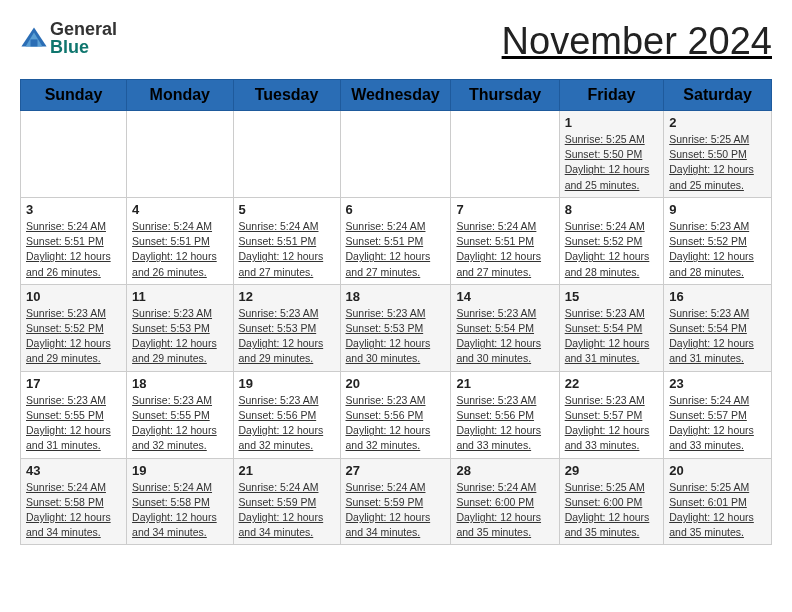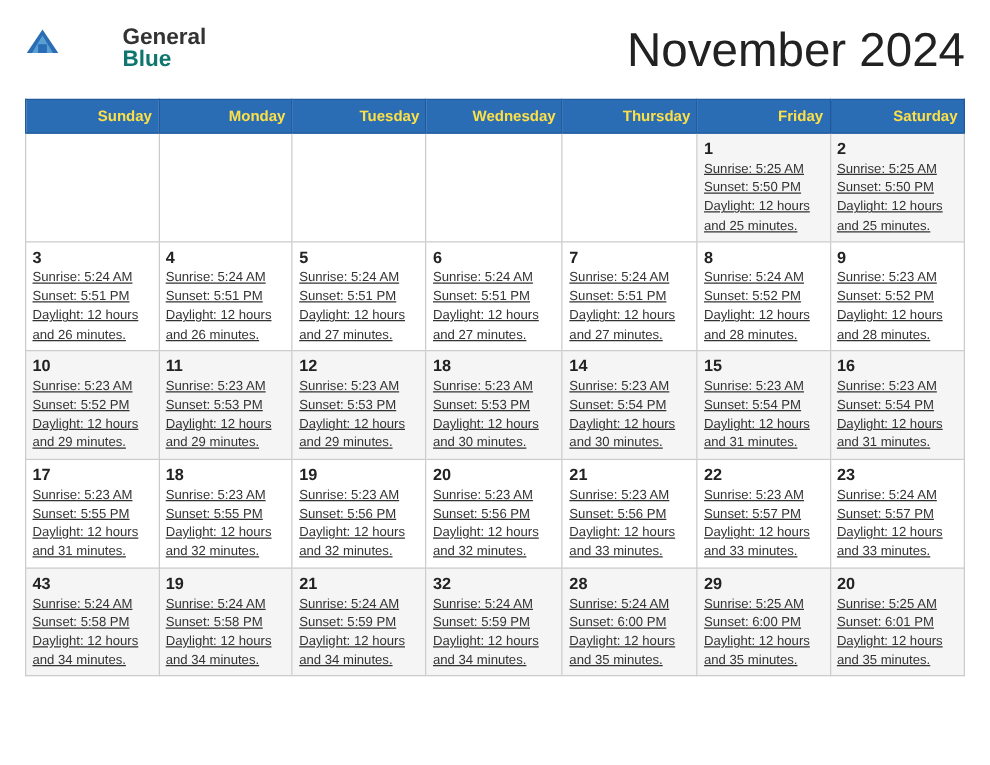--- a/index.html
+++ b/index.html
@@ -16,22 +16,21 @@
       padding: 20px 20px 10px 20px;
     }
     .header {
       display: flex;
       justify-content: space-between;
       align-items: flex-start;
       margin-bottom: 16px;
     }
     .logo {
       display: flex;
-      align-items: flex-start;
-      gap: 48px;
+      align-items: center;
     }
     .logo-text {
       display: flex;
       flex-direction: column;
       line-height: 1;
     }
     .logo-general {
       font-size: 18px;
       font-weight: bold;
       color: #333;
@@ -41,41 +40,42 @@
       font-weight: bold;
       color: #0f766e;
     }
     .logo-icon {
       width: 28px;
       height: 28px;
       margin-right: 2px;
     }
     .title-area {
       text-align: right;
+      text-decoration: underline;
     }
     .month-title {
       font-size: 38px;
       font-weight: normal;
       color: #222;
     }
     .location {
       font-size: 16px;
       color: #333;
     }
     .calendar {
       width: 100%;
       border-collapse: collapse;
       font-size: 11px;
     }
     .calendar thead tr th {
       background: #2a6db5;
-      color: #fde047;
+      color: #000000;
       padding: 6px 5px;
-      text-align: right;
-      font-size: 12px;
+      text-align: center;
+      font-size: 16px;
       font-weight: bold;
       border: 1px solid #1e5a9c;
     }
     .calendar tbody tr td {
       border: 1px solid #ccc;
       vertical-align: top;
       padding: 4px 5px;
       width: 113px;
       min-height: 80px;
       background: #fff;
@@ -327,21 +327,21 @@
 and 34 minutes.</div>
           </td>
           <td>
             <span class="day-num">21</span>
             <div class="day-info" style="white-space: pre-line;">Sunrise: 5:24 AM
 Sunset: 5:59 PM
 Daylight: 12 hours
 and 34 minutes.</div>
           </td>
           <td>
-            <span class="day-num">32</span>
+            <span class="day-num">27</span>
             <div class="day-info" style="white-space: pre-line;">Sunrise: 5:24 AM
 Sunset: 5:59 PM
 Daylight: 12 hours
 and 34 minutes.</div>
           </td>
           <td>
             <span class="day-num">28</span>
             <div class="day-info" style="white-space: pre-line;">Sunrise: 5:24 AM
 Sunset: 6:00 PM
 Daylight: 12 hours

